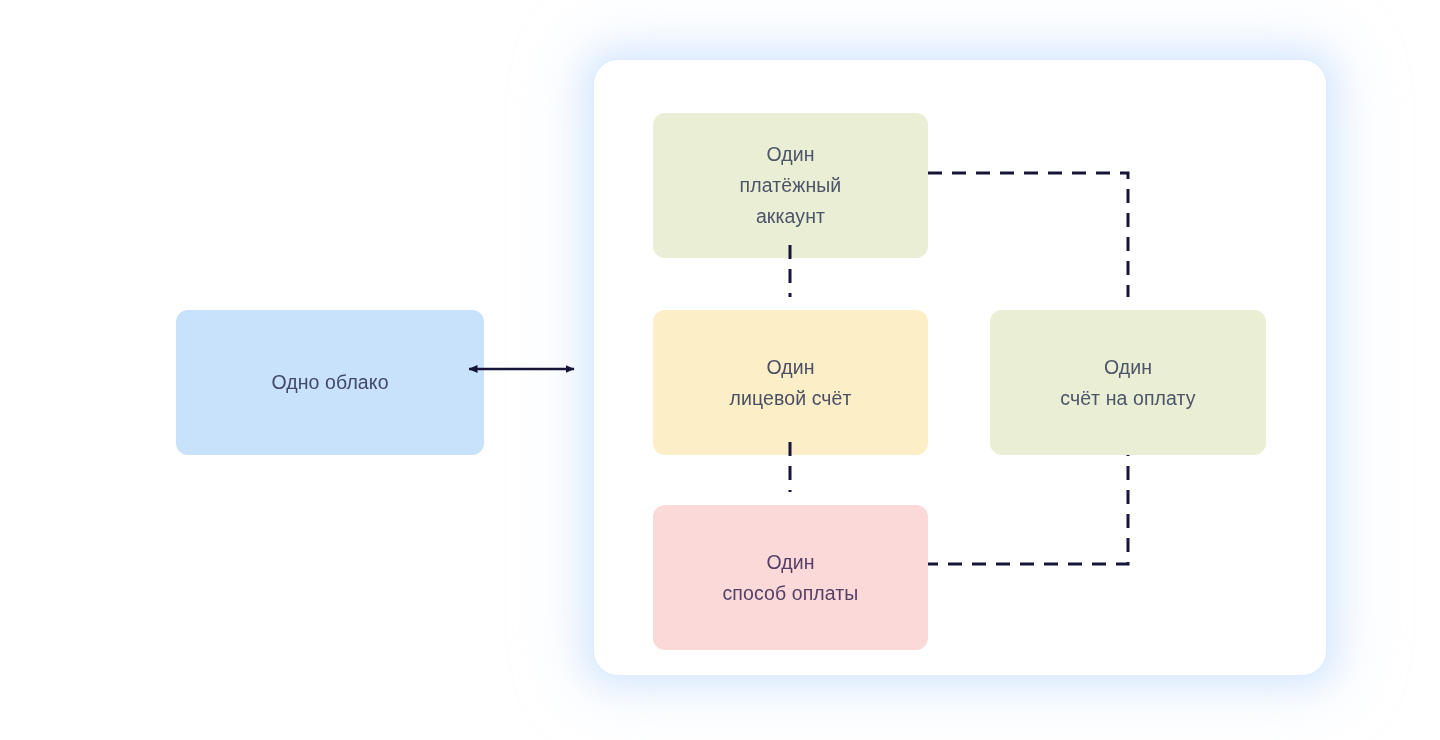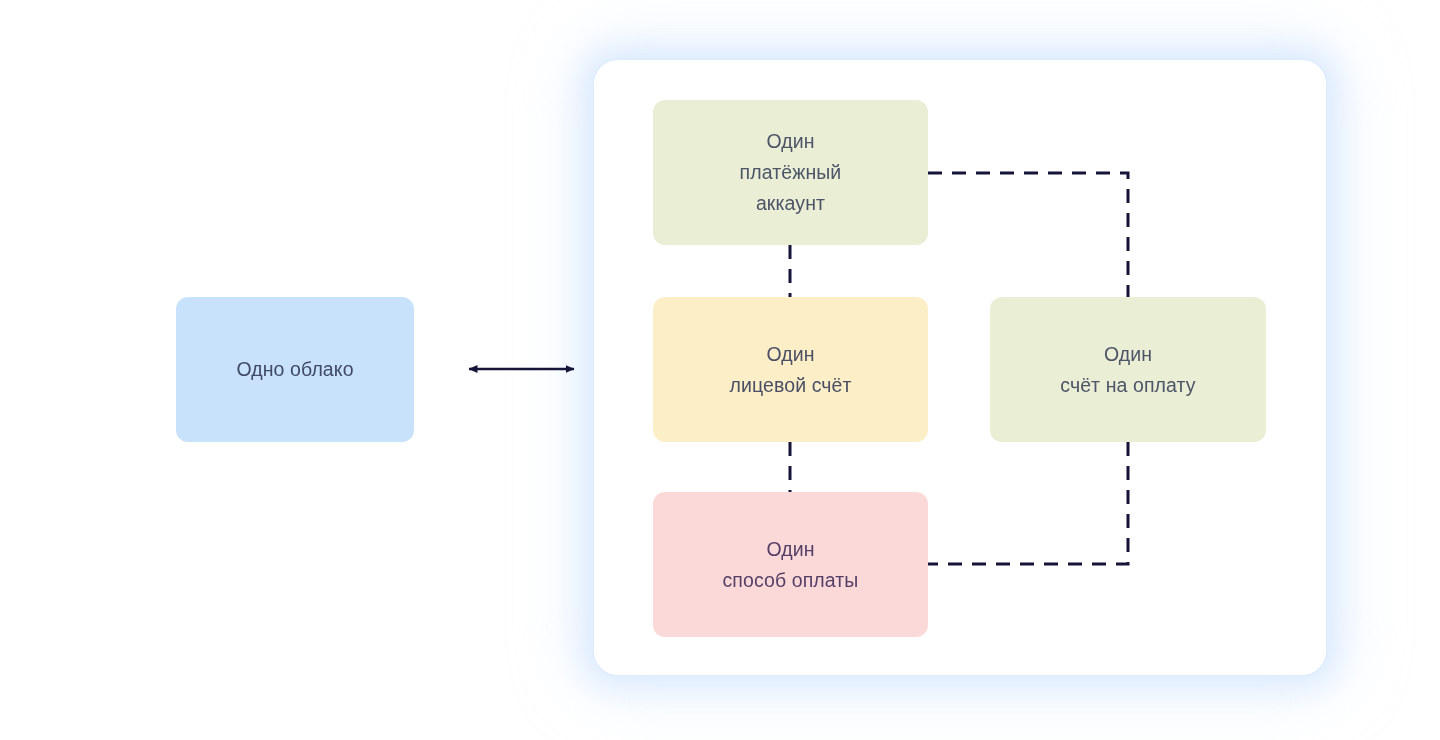--- a/index.html
+++ b/index.html
@@ -44,26 +44,27 @@
     display: flex;
     align-items: center;
     justify-content: center;
     text-align: center;
     font-size: 19.5px;
     line-height: 31px;
     white-space: pre-line;
     letter-spacing: 0.1px;
     box-sizing: border-box;
     padding: 4px 10px;
+    margin-top: 13px;
   }
 
   .node-cloud {
     left: 176px;
     top: 297px;
-    width: 238px;
+    width: 308px;
     height: 145px;
     background: #c9e2fb;
     color: #414a66;
   }
   .node-account {
     left: 653px;
     top: 100px;
     width: 275px;
     height: 145px;
     background: #e9eed5;

